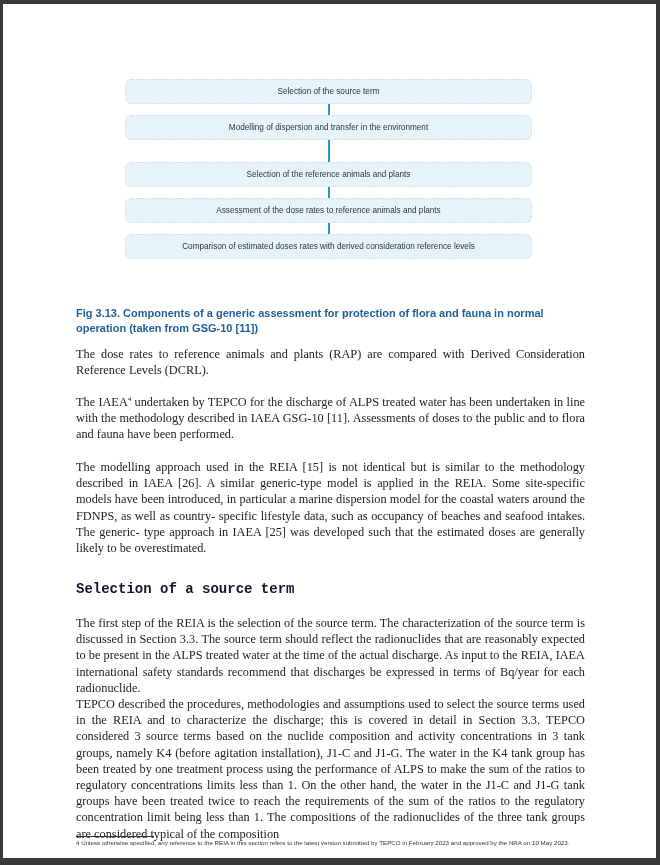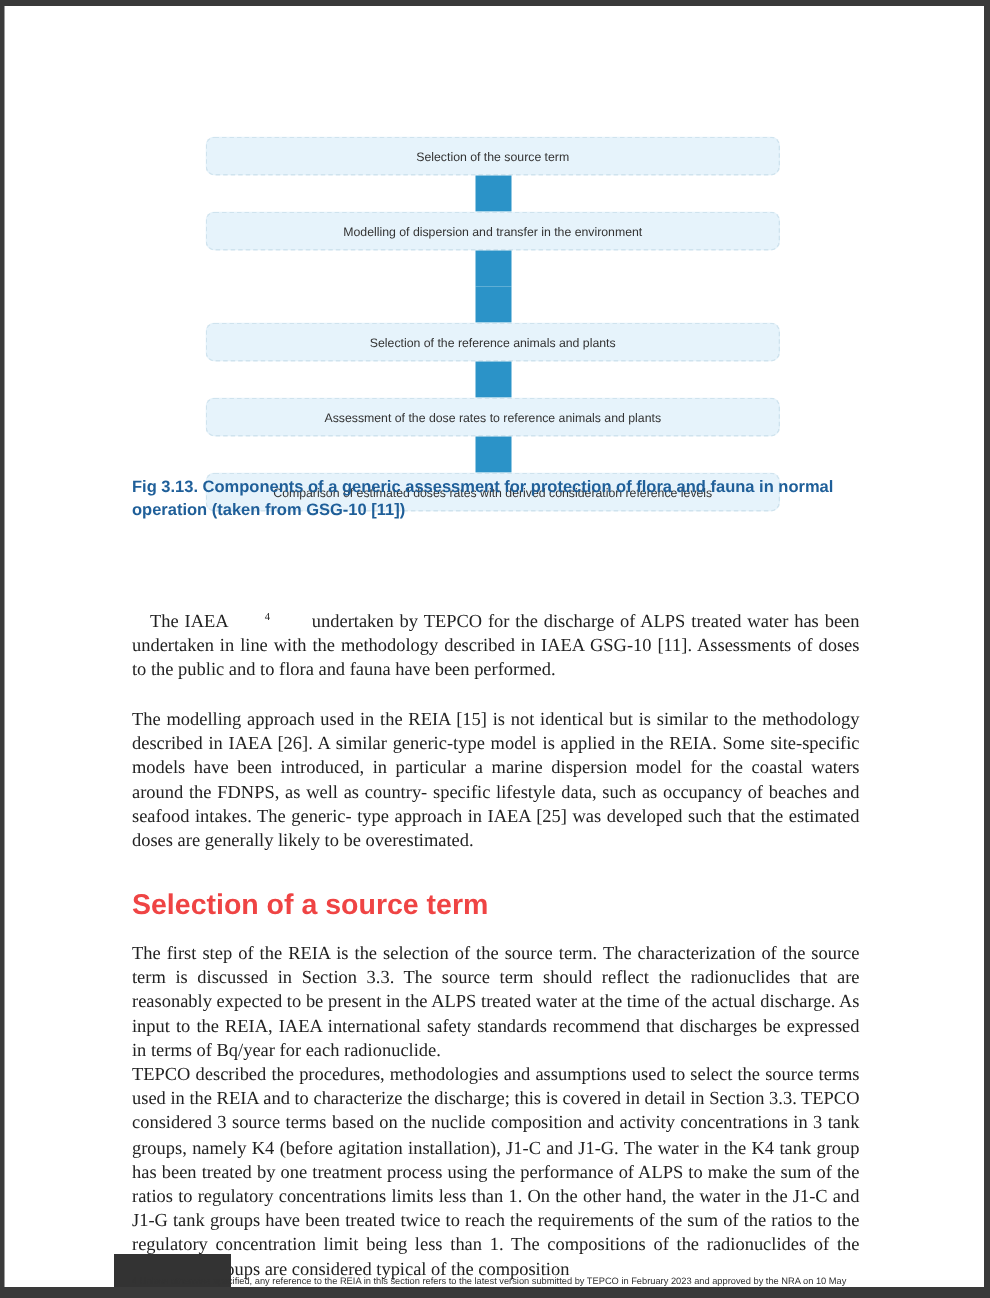--- a/index.html
+++ b/index.html
@@ -1,15 +1,15 @@
 <!DOCTYPE html>
 <html><head>
   <meta charset="utf-8">
   <style>
-    * { box-sizing: border-box; margin: 0; padding: 12px; }
+    * { box-sizing: border-box; margin: 0; padding: 0; }
     html, body {
       width: 660px; height: 865px; overflow: hidden;
       background: #3a3a3a;
     }
     .page {
       position: absolute;
       left: 3px; top: 4px;
       width: 653px; height: 854px;
       background: #ffffff;
       overflow: hidden;
@@ -51,23 +51,23 @@
       font-family: "Liberation Serif", serif;
       font-size: 12.3px;
       line-height: 16.2px;
       color: #222;
       text-align: justify;
     }
     .body-text sup { font-size: 7px; vertical-align: 5px; line-height: 0; }
     .section-heading {
       position: absolute;
       left: 73px; top: 577px;
-      font-family: Liberation Sans, sans-serif;
-      font-size: 19px;
-      color: #ef4444;
+      font-family: Liberation Mono, monospace;
+      font-size: 14px;
+      color: #0f172a;
     }
     .fn-rule {
       position: absolute;
       left: 73px; top: 832px;
       width: 78px; height: 1px;
       background: #333;
     }
     .footnote {
       position: absolute;
       left: 73px; top: 835px;
@@ -91,20 +91,21 @@
     <div class="flow-conn"></div>
     <div class="flow-box">Selection of the reference animals and plants</div>
     <div class="flow-conn"></div>
     <div class="flow-box">Assessment of the dose rates to reference animals and plants</div>
     <div class="flow-conn"></div>
     <div class="flow-box">Comparison of estimated doses rates with derived consideration reference levels</div>
   </div>
 
   <div class="caption">Fig 3.13. Components of a generic assessment for protection of flora and fauna in normal operation (taken from GSG-10 [11])</div>
 
+  <p class="body-text" style="top:342px">The dose rates to reference animals and plants (RAP) are compared with Derived Consideration Reference Levels (DCRL).</p>
 
   <p class="body-text" style="top:390px"><span>The IAEA</span><sup>4</sup><span> undertaken by TEPCO for the discharge of ALPS treated water has been undertaken in line with the methodology described in IAEA GSG-10 [11]. Assessments of doses to the public and to flora and fauna have been performed.</span></p>
 
   <p class="body-text" style="top:455px">The modelling approach used in the REIA [15] is not identical but is similar to the methodology described in IAEA [26]. A similar generic-type model is applied in the REIA. Some site-specific models have been introduced, in particular a marine dispersion model for the coastal waters around the FDNPS, as well as country- specific lifestyle data, such as occupancy of beaches and seafood intakes. The generic- type approach in IAEA [25] was developed such that the estimated doses are generally likely to be overestimated.</p>
 
 
   <h2 class="section-heading">Selection of a source term</h2>
 
   <p class="body-text" style="top:611px">The first step of the REIA is the selection of the source term. The characterization of the source term is discussed in Section 3.3. The source term should reflect the radionuclides that are reasonably expected to be present in the ALPS treated water at the time of the actual discharge. As input to the REIA, IAEA international safety standards recommend that discharges be expressed in terms of Bq/year for each radionuclide.</p>
 

